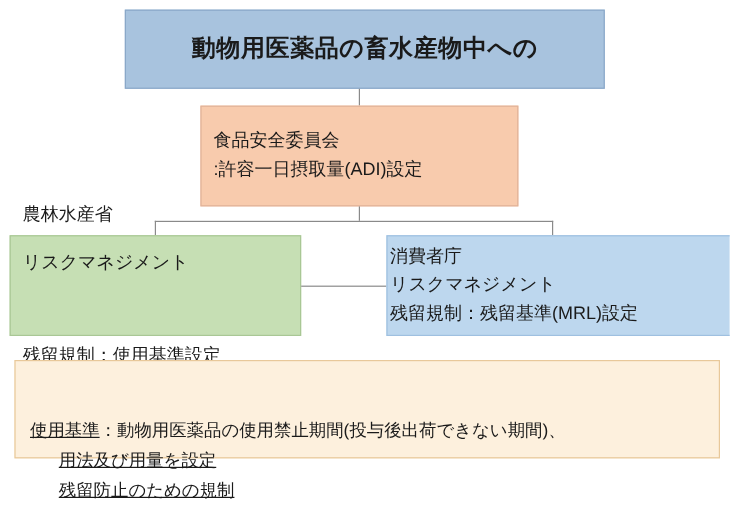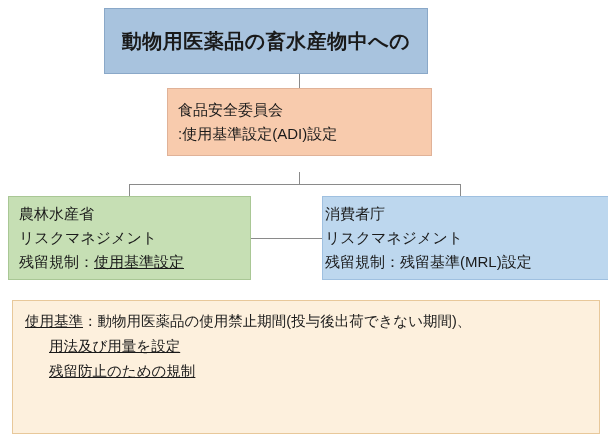--- a/index.html
+++ b/index.html
@@ -30,58 +30,59 @@
   }
   .line {
     position: absolute;
     background: #8a8a8a;
   }
 
   
   #title-box {
     left: 104px;
     top: 8px;
-    width: 324px;
+    width: 400px;
     height: 66px;
     background: #a8c3de;
     border: 1px solid #8aa8c8;
     align-items: center;
     text-align: center;
   }
   #title-box .ln {
     font-size: 20px;
     font-weight: bold;
     line-height: 28px;
     letter-spacing: 0.5px;
   }
 
   
   #fsc-box {
     left: 167px;
     top: 88px;
     width: 265px;
-    height: 68px;
+    height: 84px;
     background: #f8cbad;
     border: 1px solid #e0b298;
     padding: 6px 10px;
   }
   #fsc-box .ln {
     font-size: 15px;
     line-height: 24px;
   }
 
   
   #maff-box {
     left: 8px;
     top: 196px;
     width: 243px;
     height: 84px;
     background: #c6dfb4;
     border: 1px solid #a9c795;
     padding: 6px 10px;
+    gap: 16px;
   }
   #maff-box .ln {
     font-size: 15px;
     line-height: 24px;
   }
 
   
   #caa-box {
     left: 322px;
     top: 196px;
@@ -94,48 +95,48 @@
   #caa-box .ln {
     font-size: 15px;
     line-height: 24px;
   }
 
   
   #bottom-box {
     left: 12px;
     top: 300px;
     width: 588px;
-    height: 134px;
+    height: 82px;
     background: #fdf0dd;
     border: 1px solid #e8c89a;
     padding: 8px 12px;
     justify-content: flex-start;
   }
   #bottom-box .ln {
     font-size: 14.5px;
     line-height: 25px;
   }
   .indent1 { padding-left: 24px; text-decoration: underline; }
   .u { text-decoration: underline; }
-  .nowrap { white-space: nowrap; }
+  .nowrap { white-space: nowrap; margin-top: 38px; }
 </style>
 </head>
 <body>
 
 <div id="canvas">
 
   <div class="box" id="title-box">
     <div class="ln">動物用医薬品の畜水産物中への</div>
   </div>
 
   <div class="line" style="left:299px; top:74px; width:1px; height:14px;"></div>
 
   <div class="box" id="fsc-box">
     <div class="ln">食品安全委員会</div>
-    <div class="ln">:使用基準設定(ADI)設定</div>
+    <div class="ln">:許容一日摂取量(ADI)設定</div>
   </div>
 
   <div class="line" style="left:299px; top:172px; width:1px; height:12px;"></div>
   <div class="line" style="left:129px; top:184px; width:332px; height:1px;"></div>
   <div class="line" style="left:129px; top:184px; width:1px; height:12px;"></div>
   <div class="line" style="left:460px; top:184px; width:1px; height:12px;"></div>
 
   <div class="box" id="maff-box">
     <div class="ln">農林水産省</div>
     <div class="ln">リスクマネジメント</div>

